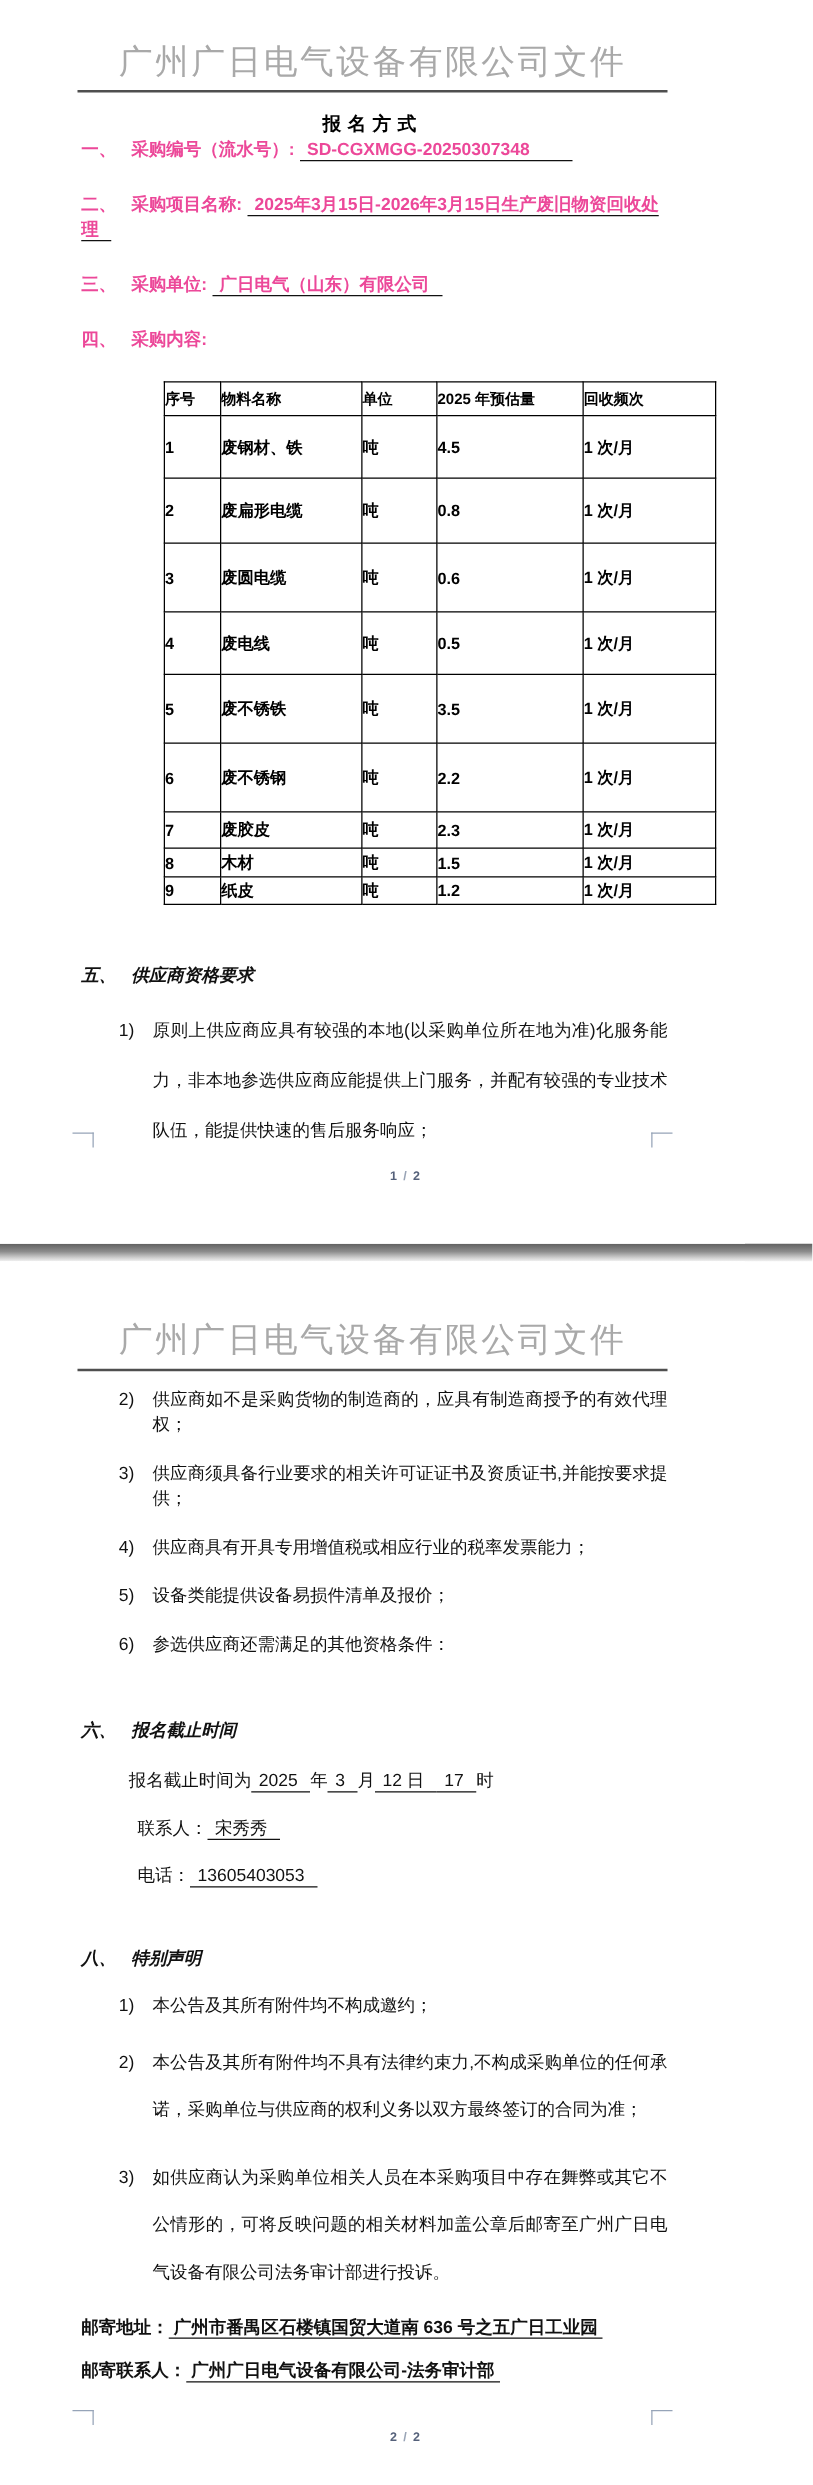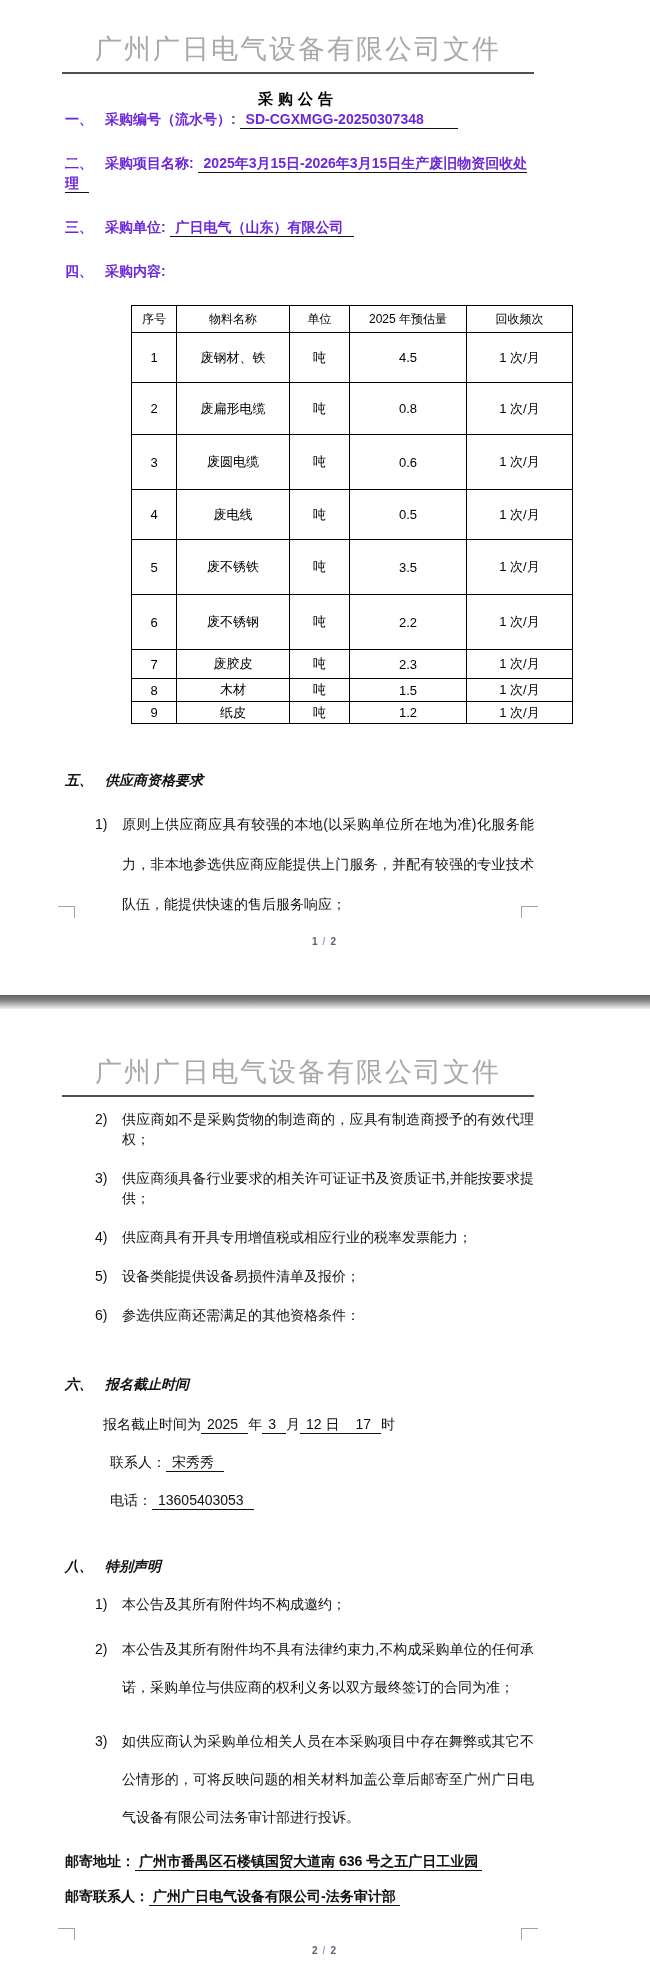--- a/index.html
+++ b/index.html
@@ -9,29 +9,29 @@
   .page1{height:995px;}
   .page2{height:979px;}
   .page-sep{height:14px;width:650px;
     background:linear-gradient(180deg,#616161 0%,#8d8d8d 45%,#cfcfcf 80%,#f1f1f1 100%);}
   .letterhead{padding-top:32px;text-align:center;
     font-family:"Liberation Serif","DejaVu Serif",serif;
     font-size:27px;line-height:34px;color:#a9a9a9;letter-spacing:2px;}
   .lh-rule{margin:6px 62px 0 62px;border-top:2px solid #4f4f4f;height:0;}
   .doc-title{margin-top:16px;text-align:center;font-size:15px;font-weight:bold;
     letter-spacing:5px;color:#000;}
-  .num-line{margin:0 62px 24px 65px;font-size:14px;line-height:20px;font-weight:bold;color:#6d28d9;}
+  .num-line{margin:0 62px 24px 65px;font-size:14px;line-height:20px;font-weight:bold;color:#ec4899;}
   .num-line:first-of-type{margin-top:22px;}
   .sec-no{display:inline-block;width:40px;}
   .blank{border-bottom:1px solid #111;padding:0 10px 1px 6px;}
   .blank.wide{padding-right:34px;}
   
   table.goods{border-collapse:collapse;margin:18px 0 0 131px;table-layout:fixed;}
-  table.goods th,table.goods td{border:1px solid #000;font-weight:normal;
-    text-align:center;vertical-align:middle;padding:0;color:#000;}
+  table.goods th,table.goods td{border:1px solid #000;font-weight:bold;
+    text-align:left;vertical-align:middle;padding:0;color:#000;}
   table.goods th{font-size:12px;height:26px;}
   table.goods td{font-size:13px;}
   td.freq{vertical-align:top;padding-top:3px;font-size:9px;color:#5b6b87;}
   tr.h50{height:50px;} tr.h52{height:52px;} tr.h55{height:55px;}
   tr.h29{height:29px;} tr.h23{height:23px;} tr.h22{height:22px;}
   .sec-head{margin:46px 62px 0 65px;font-size:14px;font-weight:bold;line-height:20px;font-style:italic;}
   .clause{position:relative;margin:14px 62px 0 65px;padding-left:57px;
     font-size:14px;line-height:40px;text-align:justify;}
   .clause .cnum{position:absolute;left:30px;top:0;}
   .page2 .clause{line-height:20px;margin-top:19px;}
@@ -48,21 +48,21 @@
   .mail-line .blank{padding:0 4px 1px 4px;}
 </style>
 </head>
 <body>
 
 <div class="canvas">
 
   <div class="page page1">
     <div class="letterhead">广州广日电气设备有限公司文件</div>
     <div class="lh-rule"></div>
-    <div class="doc-title">采购公告</div>
+    <div class="doc-title">报名方式</div>
 
     <div class="num-line">
       <span class="sec-no">一、</span><span>采购编号（流水号）: </span><span class="blank wide">SD-CGXMGG-20250307348</span>
     </div>
     <div class="num-line">
       <span class="sec-no">二、</span><span>采购项目名称: </span><span class="blank">2025年3月15日-2026年3月15日生产废旧物资回收处理</span>
     </div>
     <div class="num-line">
       <span class="sec-no">三、</span><span>采购单位: </span><span class="blank">广日电气（山东）有限公司</span>
     </div>

